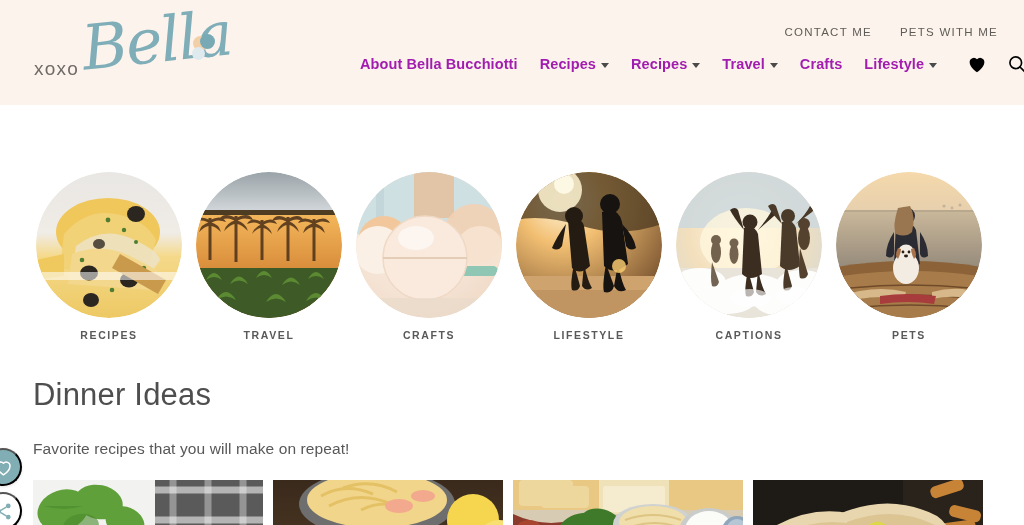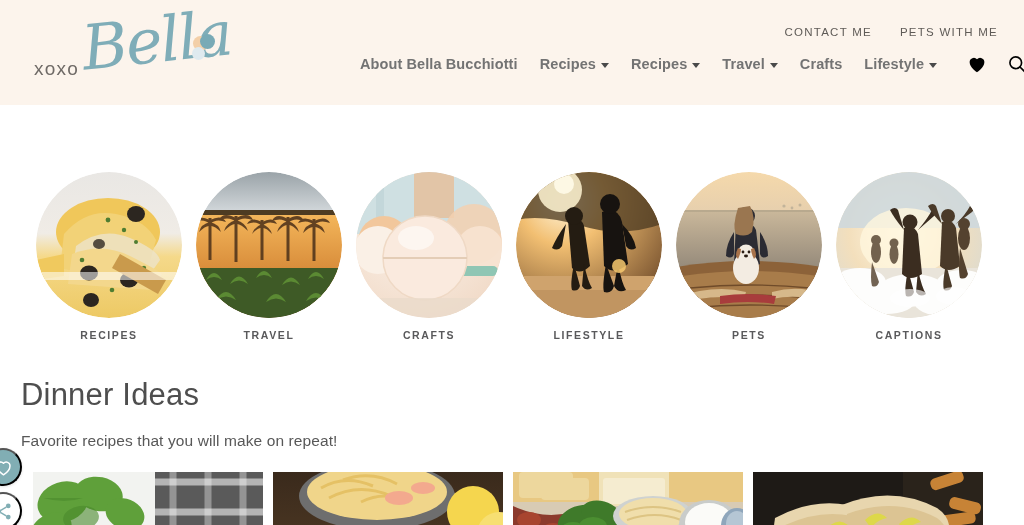--- a/index.html
+++ b/index.html
@@ -81,21 +81,21 @@
     display: flex;
     align-items: center;
     gap: 22px;
   }
   .nav-item {
     display: flex;
     align-items: center;
     gap: 5px;
     font-size: 14.5px;
     font-weight: bold;
-    color: #737373;
+    color: #a21caf;
     text-decoration: none;
     cursor: pointer;
     white-space: nowrap;
     letter-spacing: 0.1px;
   }
   .caret {
     width: 0; height: 0;
     border-left: 4px solid transparent;
     border-right: 4px solid transparent;
     border-top: 5px solid #4a4a4a;
@@ -152,32 +152,32 @@
     margin-top: 11px;
     font-size: 10.5px;
     font-weight: bold;
     letter-spacing: 1.6px;
     color: #59595b;
     text-align: center;
   }
 
   
   .section-head {
-    padding: 28px 0 0 21px;
+    padding: 28px 0 0 33px;
     background: #ffffff;
   }
   .section-title {
     font-size: 31px;
     font-weight: 400;
     color: #4e4e4e;
     letter-spacing: 0.2px;
     line-height: 1.1;
   }
   .section-sub {
-    margin-top: 20px;
+    margin-top: 28px;
     font-size: 15.5px;
     color: #585858;
     letter-spacing: 0.1px;
   }
 
   
   .posts {
     position: relative;
     margin-top: 22px;
     padding-left: 33px;
@@ -468,20 +468,82 @@
           </g>
         </svg>
       </div>
       <span class="cat-label">LIFESTYLE</span>
     </a>
 
     <a class="cat">
       <div class="cat-circle">
         <svg viewBox="0 0 146 146">
           <defs>
+            <clipPath id="cc6">
+                <circle cx="73" cy="73" r="73"></circle>
+              </clipPath>
+            <radialGradient id="g6" cx="0.45" cy="0.42" r="0.8">
+              <stop offset="0" stop-color="#fff8e6"></stop>
+                <stop offset="0.45" stop-color="#f3dfbc"></stop>
+              <stop offset="1" stop-color="#cfd8dc"></stop>
+            </radialGradient>
+          </defs>
+          <g clip-path="url(#cc6)">
+            <rect width="146" height="146" fill="url(#g6)"></rect>
+            <rect width="146" height="56" fill="#cdd8de" opacity="0.85"></rect>
+            <ellipse cx="70" cy="70" rx="46" ry="34" fill="#fff6dd" opacity="0.8"></ellipse>
+            <rect y="96" width="146" height="50" fill="#e9e4da"></rect>
+            <g fill="#ffffff" opacity="0.9">
+              <ellipse cx="24" cy="110" rx="26" ry="14"></ellipse>
+                <ellipse cx="76" cy="118" rx="34" ry="16"></ellipse>
+              <ellipse cx="126" cy="112" rx="26" ry="14"></ellipse>
+                <ellipse cx="50" cy="128" rx="30" ry="14"></ellipse>
+              <ellipse cx="108" cy="130" rx="30" ry="14"></ellipse>
+            </g>
+            <g fill="#3b2d20">
+              <path d="M68 56 q10-4 14 6 l4 40 q-12 8-20 0z"></path>
+              <circle cx="74" cy="50" r="7.5"></circle>
+              <path d="M68 58 q-10-12-14-20 q5-4 8 0z"></path>
+              <path d="M82 58 q10-12 14-20 q5 4 2 6z"></path>
+              <path d="M72 98 q-4 20-2 26 q6 2 8-4z"></path>
+              <path d="M82 98 q4 18 8 24 q-6 4-10-2z"></path>
+            </g>
+            <g fill="#4a3a29">
+              <path d="M106 50 q10-4 14 6 l4 38 q-12 8-20 0z"></path>
+              <circle cx="112" cy="44" r="7"></circle>
+              <path d="M106 52 q-10-10-14-18 q5-4 8 0z"></path>
+              <path d="M120 52 q10-10 14-18 q5 4 2 6z"></path>
+              <path d="M110 92 q-4 20-2 26 q6 2 8-4z"></path>
+            </g>
+            <g fill="#54422f">
+              <ellipse cx="128" cy="66" rx="6" ry="12"></ellipse>
+                <circle cx="128" cy="52" r="6"></circle>
+              <path d="M124 76 q-2 22 0 30 q6 2 8-4z"></path>
+            </g>
+            <g fill="#5a4835" opacity="0.85">
+              <ellipse cx="40" cy="80" rx="5" ry="11"></ellipse>
+                <circle cx="40" cy="68" r="5"></circle>
+              <path d="M36 90 q-2 18 0 24 q5 2 7-4z"></path>
+              <ellipse cx="58" cy="82" rx="4.5" ry="10"></ellipse>
+                <circle cx="58" cy="71" r="4.5"></circle>
+            </g>
+            <g fill="#ffffff" opacity="0.65">
+              <ellipse cx="74" cy="126" rx="20" ry="9"></ellipse>
+                <ellipse cx="118" cy="124" rx="18" ry="9"></ellipse>
+            </g>
+          </g>
+        </svg>
+      </div>
+      <span class="cat-label">CAPTIONS</span>
+    </a>
+
+    <a class="cat">
+      <div class="cat-circle">
+        <svg viewBox="0 0 146 146">
+          <defs>
             <clipPath id="cc5">
                 <circle cx="73" cy="73" r="73"></circle>
               </clipPath>
             <linearGradient id="g5a" x1="0" y1="0" x2="0" y2="1">
               <stop offset="0" stop-color="#f5d9ab"></stop>
                 <stop offset="1" stop-color="#e6cfae"></stop>
             </linearGradient>
             <linearGradient id="g5b" x1="0" y1="0" x2="0" y2="1">
               <stop offset="0" stop-color="#c9b79a"></stop>
                 <stop offset="1" stop-color="#8c8275"></stop>
@@ -521,82 +583,20 @@
               <circle cx="108" cy="34" r="1.6"></circle>
                 <circle cx="116" cy="36" r="1.4"></circle>
                 <circle cx="124" cy="33" r="1.5"></circle>
             </g>
           </g>
         </svg>
       </div>
       <span class="cat-label">PETS</span>
     </a>
 
-    <a class="cat">
-      <div class="cat-circle">
-        <svg viewBox="0 0 146 146">
-          <defs>
-            <clipPath id="cc6">
-                <circle cx="73" cy="73" r="73"></circle>
-              </clipPath>
-            <radialGradient id="g6" cx="0.45" cy="0.42" r="0.8">
-              <stop offset="0" stop-color="#fff8e6"></stop>
-                <stop offset="0.45" stop-color="#f3dfbc"></stop>
-              <stop offset="1" stop-color="#cfd8dc"></stop>
-            </radialGradient>
-          </defs>
-          <g clip-path="url(#cc6)">
-            <rect width="146" height="146" fill="url(#g6)"></rect>
-            <rect width="146" height="56" fill="#cdd8de" opacity="0.85"></rect>
-            <ellipse cx="70" cy="70" rx="46" ry="34" fill="#fff6dd" opacity="0.8"></ellipse>
-            <rect y="96" width="146" height="50" fill="#e9e4da"></rect>
-            <g fill="#ffffff" opacity="0.9">
-              <ellipse cx="24" cy="110" rx="26" ry="14"></ellipse>
-                <ellipse cx="76" cy="118" rx="34" ry="16"></ellipse>
-              <ellipse cx="126" cy="112" rx="26" ry="14"></ellipse>
-                <ellipse cx="50" cy="128" rx="30" ry="14"></ellipse>
-              <ellipse cx="108" cy="130" rx="30" ry="14"></ellipse>
-            </g>
-            <g fill="#3b2d20">
-              <path d="M68 56 q10-4 14 6 l4 40 q-12 8-20 0z"></path>
-              <circle cx="74" cy="50" r="7.5"></circle>
-              <path d="M68 58 q-10-12-14-20 q5-4 8 0z"></path>
-              <path d="M82 58 q10-12 14-20 q5 4 2 6z"></path>
-              <path d="M72 98 q-4 20-2 26 q6 2 8-4z"></path>
-              <path d="M82 98 q4 18 8 24 q-6 4-10-2z"></path>
-            </g>
-            <g fill="#4a3a29">
-              <path d="M106 50 q10-4 14 6 l4 38 q-12 8-20 0z"></path>
-              <circle cx="112" cy="44" r="7"></circle>
-              <path d="M106 52 q-10-10-14-18 q5-4 8 0z"></path>
-              <path d="M120 52 q10-10 14-18 q5 4 2 6z"></path>
-              <path d="M110 92 q-4 20-2 26 q6 2 8-4z"></path>
-            </g>
-            <g fill="#54422f">
-              <ellipse cx="128" cy="66" rx="6" ry="12"></ellipse>
-                <circle cx="128" cy="52" r="6"></circle>
-              <path d="M124 76 q-2 22 0 30 q6 2 8-4z"></path>
-            </g>
-            <g fill="#5a4835" opacity="0.85">
-              <ellipse cx="40" cy="80" rx="5" ry="11"></ellipse>
-                <circle cx="40" cy="68" r="5"></circle>
-              <path d="M36 90 q-2 18 0 24 q5 2 7-4z"></path>
-              <ellipse cx="58" cy="82" rx="4.5" ry="10"></ellipse>
-                <circle cx="58" cy="71" r="4.5"></circle>
-            </g>
-            <g fill="#ffffff" opacity="0.65">
-              <ellipse cx="74" cy="126" rx="20" ry="9"></ellipse>
-                <ellipse cx="118" cy="124" rx="18" ry="9"></ellipse>
-            </g>
-          </g>
-        </svg>
-      </div>
-      <span class="cat-label">CAPTIONS</span>
-    </a>
-
   </div>
 </section>
 
 <section class="section-head">
   <h2 class="section-title">Dinner Ideas</h2>
   <p class="section-sub">Favorite recipes that you will make on repeat!</p>
 </section>
 
 <div class="posts">
 

